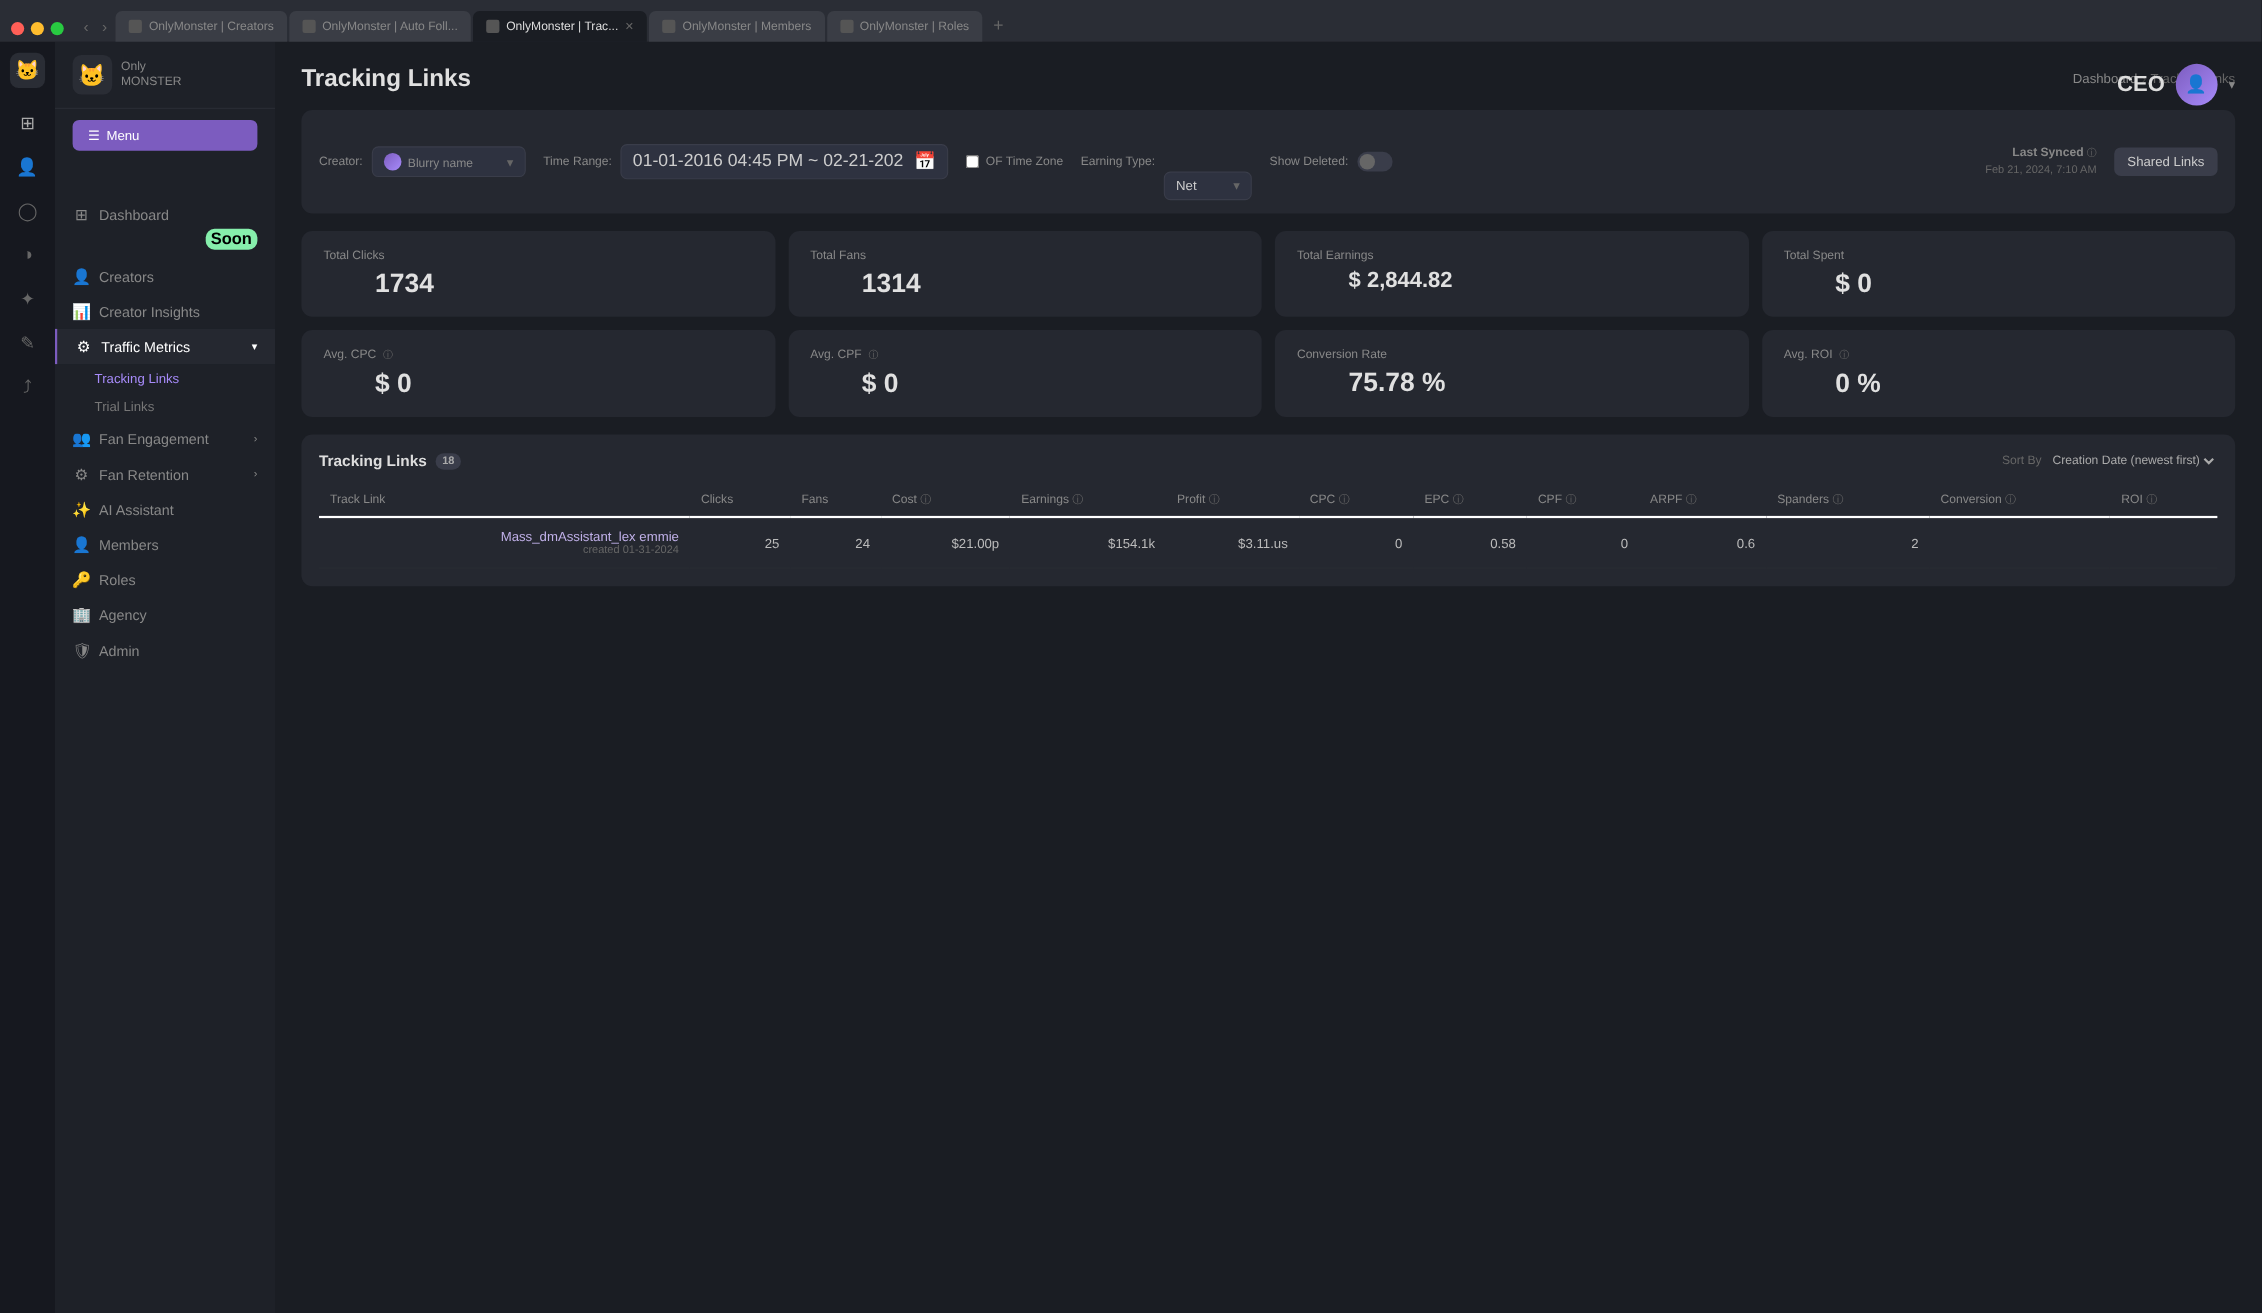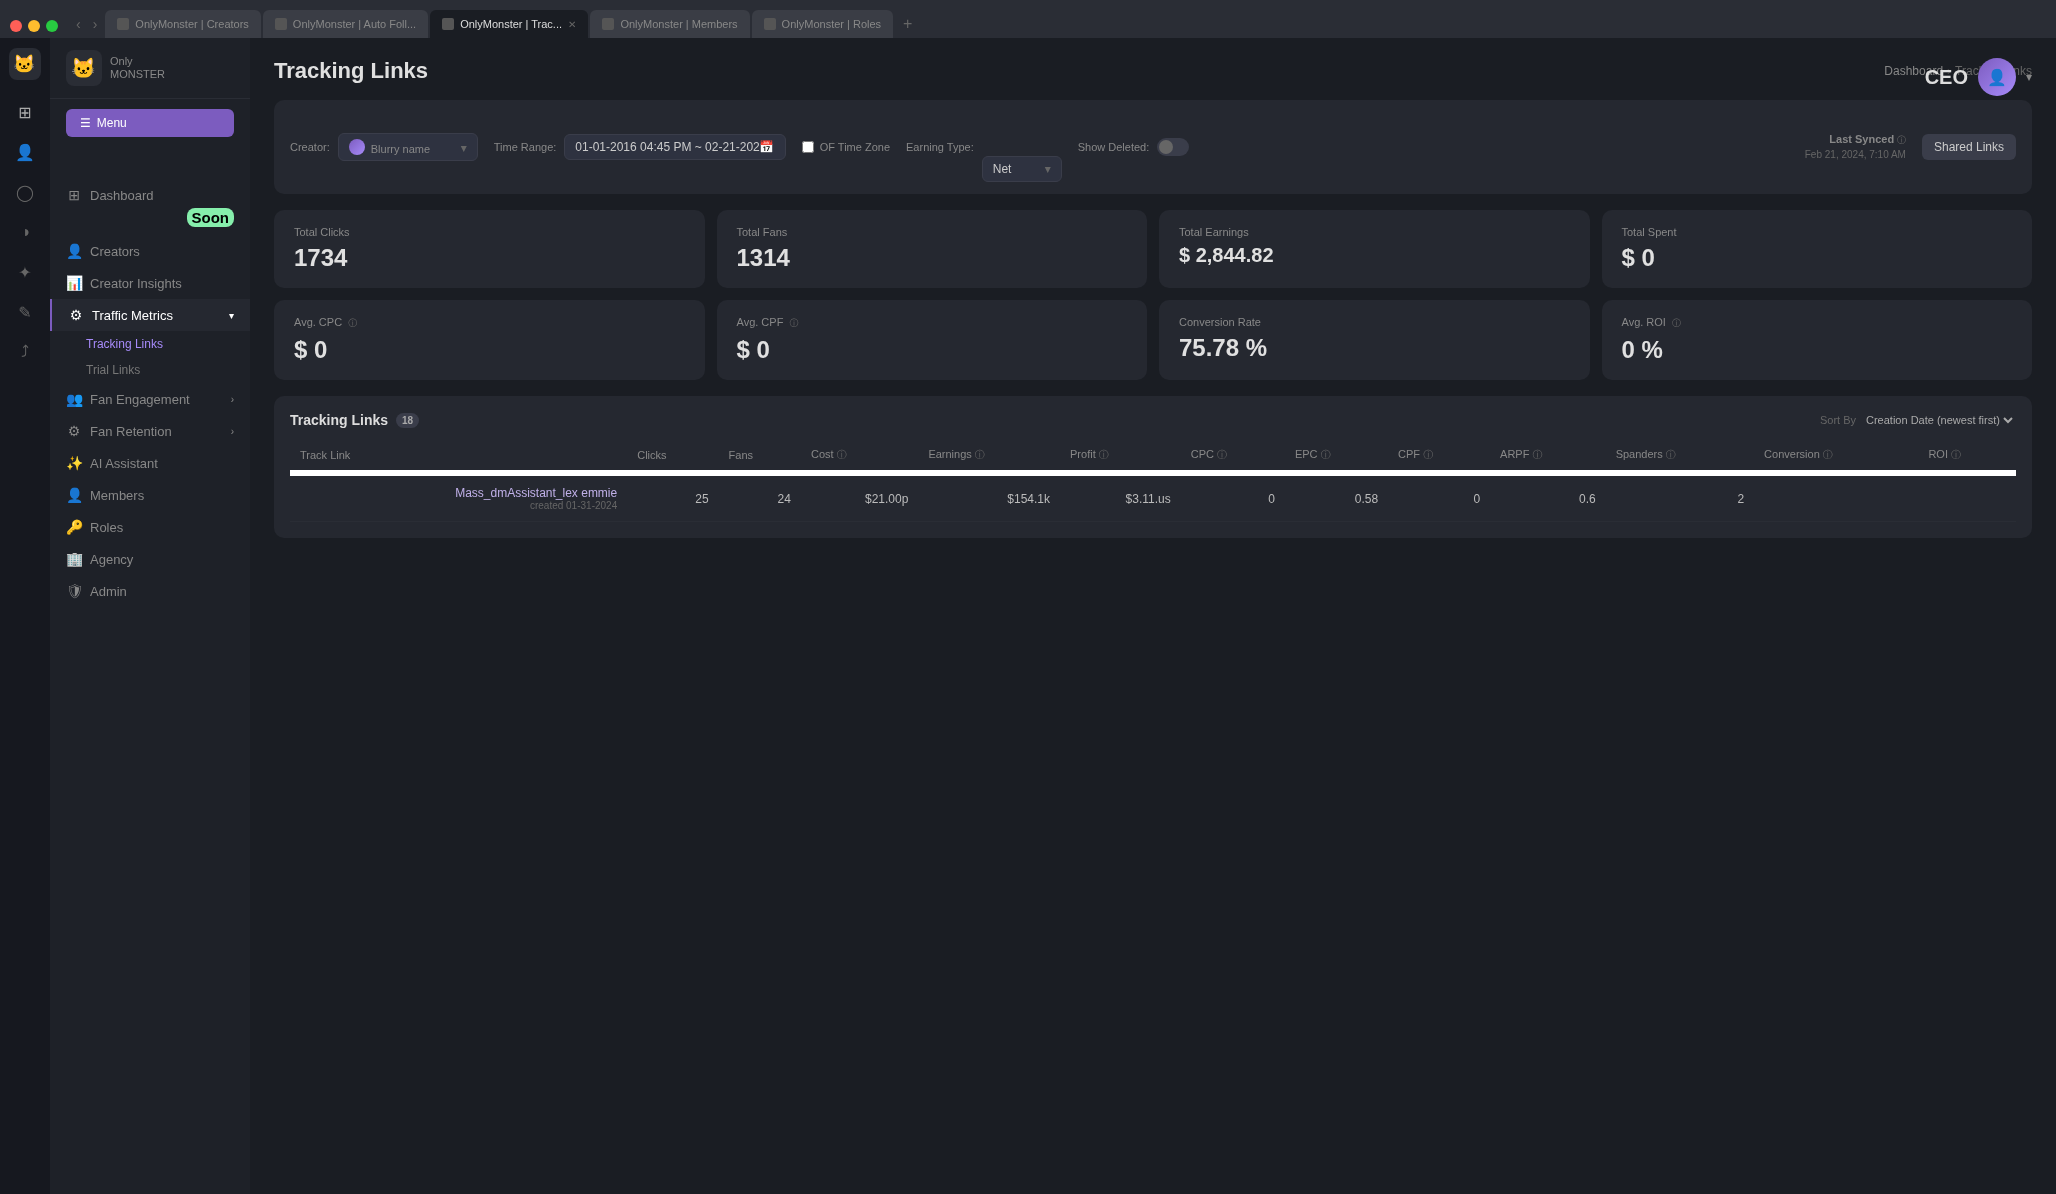--- a/index.html
+++ b/index.html
@@ -254,24 +254,24 @@
       width: 16px; height: 16px; border-radius: 50%;
       background: linear-gradient(135deg, #7c5cbf, #a78bfa);
       flex-shrink: 0;
     }
     .filter-date {
       background: #2e3240;
       border: 1px solid #3a3d4a;
       color: #ccc;
       padding: 5px 10px;
       border-radius: 6px;
-      font-size: 12px;
-      display: flex;
-      align-items: center;
-      gap: 0;
+      font-size: 16px;
+      display: flex;
+      align-items: center;
+      gap: 10px;
     }
     .filter-checkbox-group { display: flex; align-items: center; gap: 6px; }
     .filter-checkbox { width: 12px; height: 12px; accent-color: #7c5cbf; }
     .filter-toggle {
       width: 32px; height: 18px; background: #3a3d4a; border-radius: 9px;
       position: relative; cursor: pointer;
     }
     .toggle-knob {
       width: 14px; height: 14px; background: #666; border-radius: 50%;
       position: absolute; top: 2px; left: 2px;
@@ -295,21 +295,21 @@
       grid-template-columns: repeat(4, 1fr);
       gap: 12px;
       margin-bottom: 12px;
     }
     .stat-card {
       background: #252830;
       border-radius: 10px;
       padding: 16px 20px;
     }
     .stat-label { font-size: 11px; color: #888; margin-bottom: 6px; }
-    .stat-value { font-size: 24px; font-weight: 600; color: #e0e0e0; }
+    .stat-value { font-size: 24px; font-weight: 600; color: #e0e0e0; margin-left: 47px; }
     .stat-value.smaller { font-size: 20px; }
 
     
     .tracking-section {
       background: #252830;
       border-radius: 10px;
       padding: 16px;
     }
     .tracking-header {
       display: flex;
@@ -330,21 +330,21 @@
       color: #aaa;
       font-size: 10px;
       padding: 2px 6px;
       border-radius: 10px;
     }
     .sort-by { font-size: 11px; color: #666; display: flex; align-items: center; gap: 6px; }
     .sort-select { color: #aaa; font-size: 11px; background: none; border: none; cursor: pointer; }
 
     .table-wrapper { overflow-x: auto; }
     table { width: 100%; border-collapse: collapse; font-size: 12px; }
-    thead tr { border-bottom: 6px solid #ffffff; }
+    thead tr { border-bottom: 2px solid #ffffff; }
     th {
       color: #888;
       font-weight: 500;
       padding: 8px 10px;
       text-align: left;
       font-size: 11px;
       white-space: nowrap;
     }
     th .info-icon { font-size: 10px; color: #666; cursor: help; }
     td {

